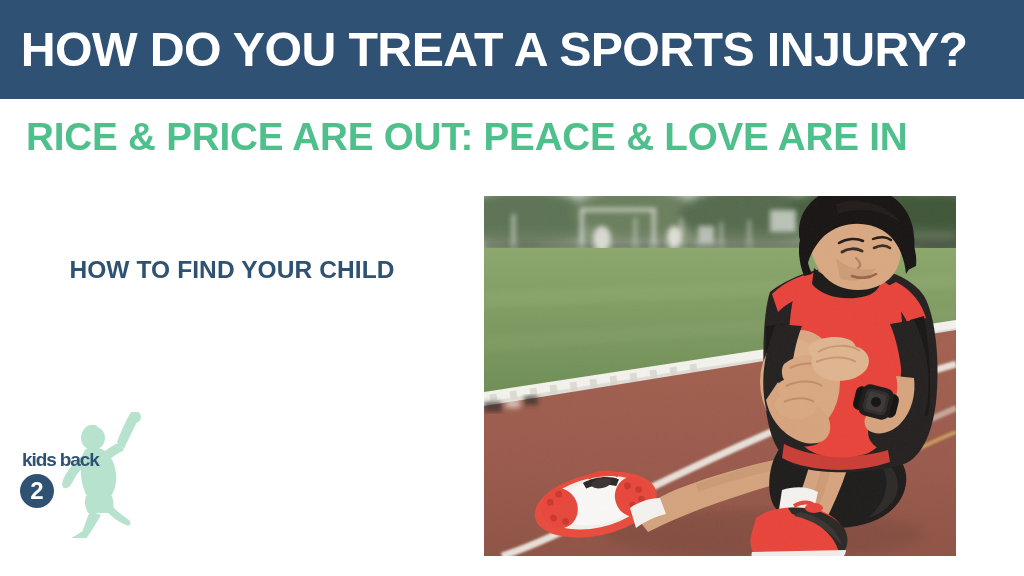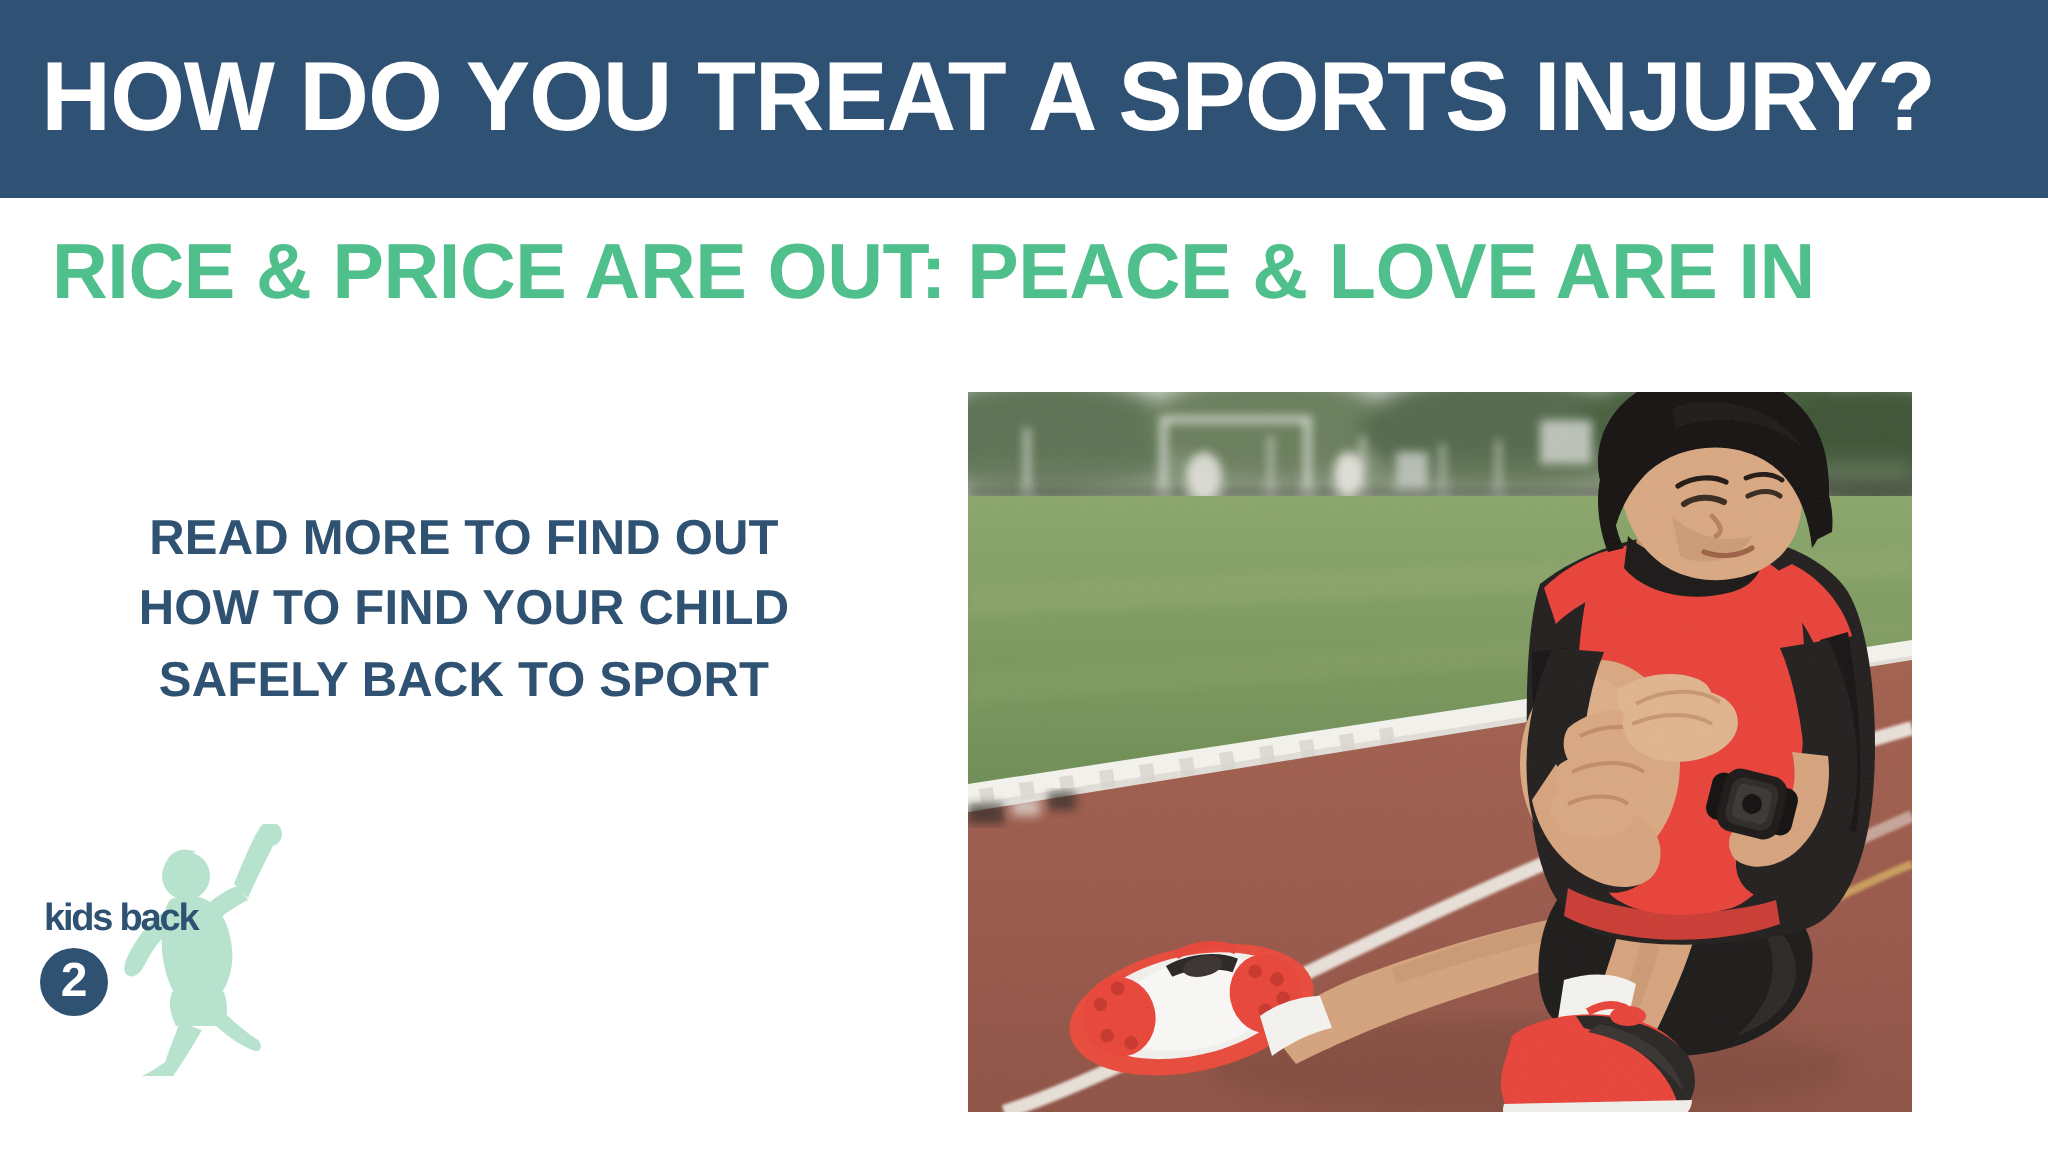--- a/index.html
+++ b/index.html
@@ -153,23 +153,21 @@
 
 <div class="banner">
 
   <div class="header-band">
     <h1 class="headline">HOW DO YOU TREAT A SPORTS INJURY?</h1>
   </div>
 
   <h2 class="subhead">RICE &amp; PRICE ARE OUT: PEACE &amp; LOVE ARE IN</h2>
 
   <div class="body-copy">
-    <span class="line">READ MORE TO FIND OUT</span>
     <span class="line">HOW TO FIND YOUR CHILD</span>
-    <span class="line">SAFELY BACK TO SPORT</span>
   </div>
 
   <div class="logo">
     <div class="logo-figure">
       <svg viewBox="0 0 96 126" xmlns="http://www.w3.org/2000/svg" aria-hidden="true">
         <g fill="#b7e3ce">
 
           <path d="M57 30 C60 22 64 13 68 5 C70 1 75 0 77 3 C79 6 77 10 75 14 C71 22 67 30 64 37 Z"></path>
 
           <circle cx="75" cy="5" r="6"></circle>

